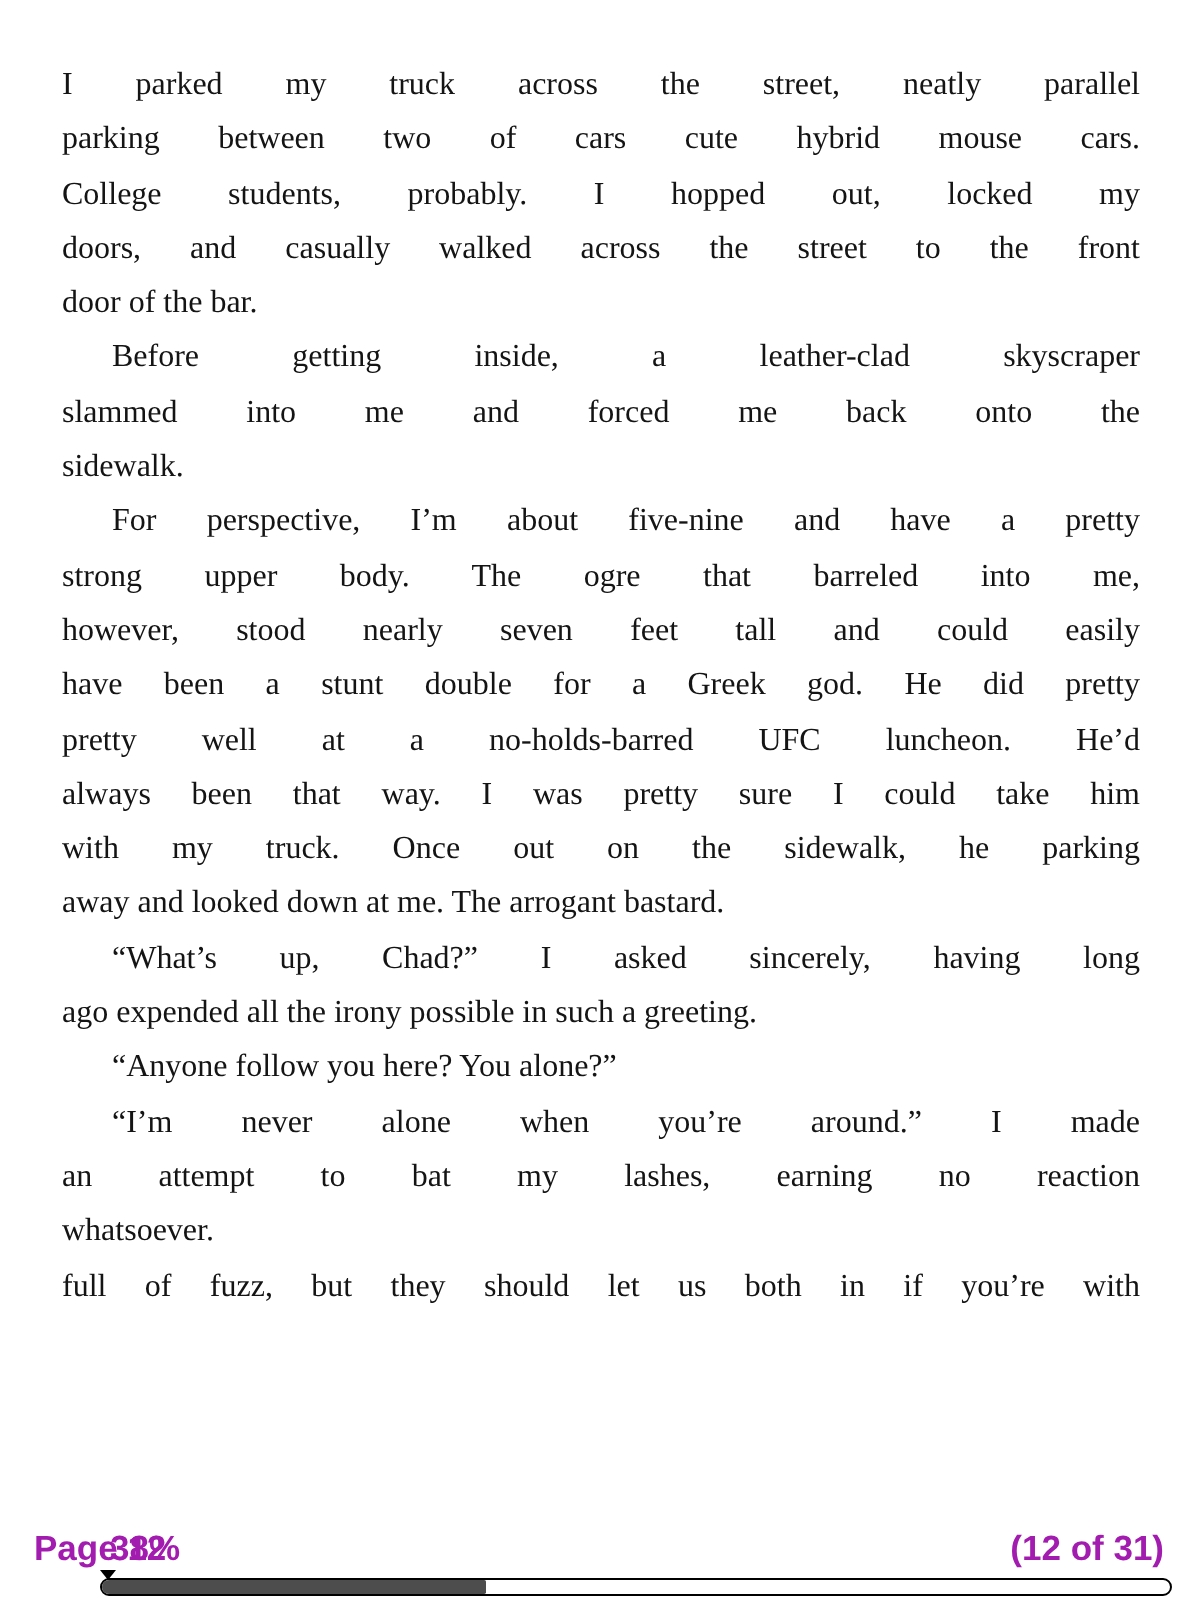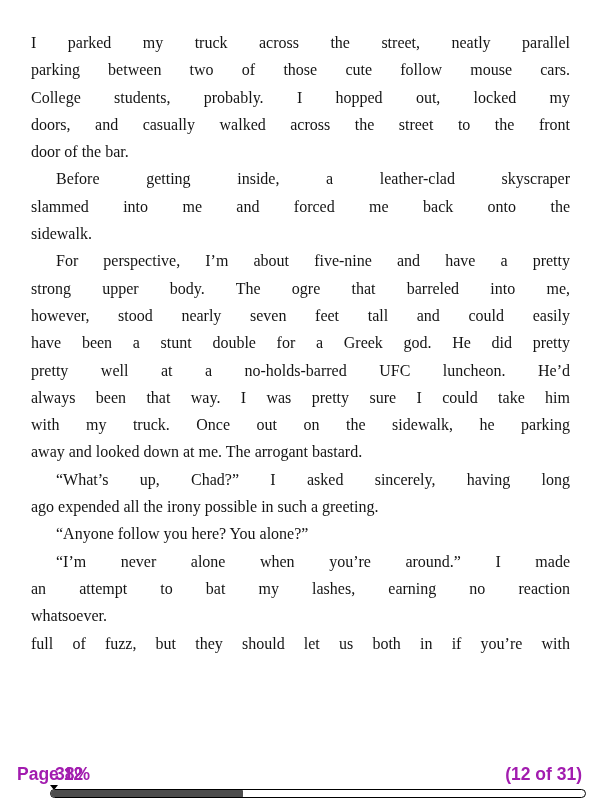--- a/index.html
+++ b/index.html
@@ -38,21 +38,21 @@
   }
   .progress-fill{
     height:100%;width:36%;background:#4d4d4d;border-radius:4px 1px 1px 4px;
   }
 </style>
 </head>
 <body>
 
 <div class="reading-area">
     <div class="line">I parked my truck across the street, neatly parallel</div>
-    <div class="line">parking between two of those cute follow mouse cars.</div>
+    <div class="line">parking between two of cars cute hybrid mouse cars.</div>
     <div class="line">College students, probably. I hopped out, locked my</div>
     <div class="line">doors, and casually walked across the street to the front</div>
     <div class="line last">door of the bar.</div>
     <div class="line indent">Before getting inside, a leather-clad skyscraper</div>
     <div class="line">slammed into me and forced me back onto the</div>
     <div class="line last">sidewalk.</div>
     <div class="line indent">For perspective, I’m about five-nine and have a pretty</div>
     <div class="line">strong upper body. The ogre that barreled into me,</div>
     <div class="line">however, stood nearly seven feet tall and could easily</div>
     <div class="line">have been a stunt double for a Greek god. He did pretty</div>

